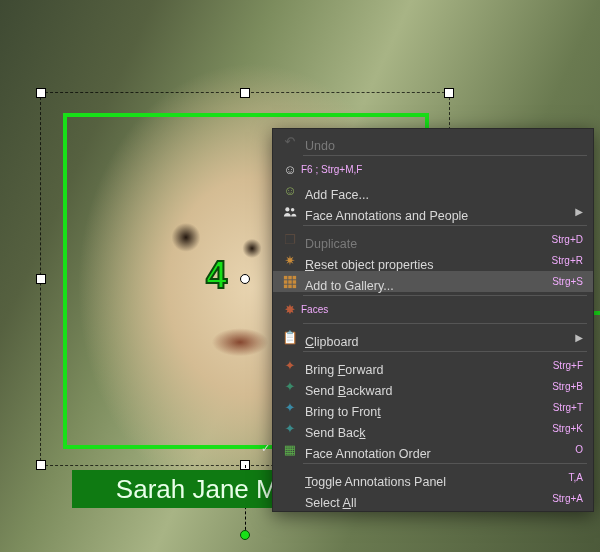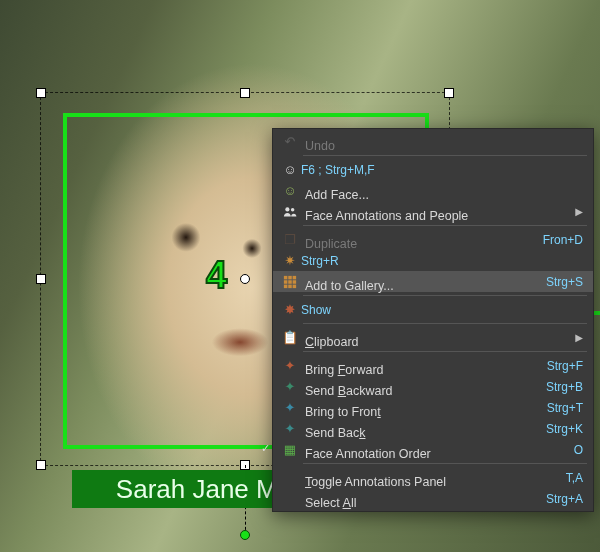--- a/index.html
+++ b/index.html
@@ -85,21 +85,21 @@
     padding:2px 0;
   }
   .mi {
     display:flex; align-items:center;
     height:21px; padding:0 10px 0 6px;
     position:relative;
   }
   .mi.hl { background:#555; }
   .mi .ico { width:22px; display:flex; justify-content:center; font-size:13px; }
   .mi .lbl { flex:1; padding-left:4px; white-space:nowrap;margin-top:9px; }
-  .mi .sc  { color:#7dd3fc; font-size:12px; }
+  .mi .sc  { color:#f0abfc; font-size:10px; }
   .mi .arr { color:#bdbdbd; font-size:10px; padding-left:6px; }
   .mi.disabled { color:#7a7a7a; }
   .mi.disabled .ico { opacity:.45; }
   .sep { height:1px; background:#555; margin:3px 6px 3px 30px; }
   .mn { text-decoration: underline; }
   .chk::before { content:"✓"; position:absolute; left:-12px; font-size:11px; color:#ddd; }
   .ico svg { width:14px; height:14px; }
   .ico-undo { color:#888; }
   .ico-face { color:#ddd; }
   .ico-add { color:#8fae5c; }
@@ -170,25 +170,26 @@
     </span>
     <span class="lbl">Face Annotations and People</span>
     <span class="arr">▶</span>
   </div>
 
   <div class="sep"></div>
 
   <div class="mi disabled">
     <span class="ico ico-dup">❐</span>
     <span class="lbl">Duplicate</span>
-    <span class="sc">Fron+D</span>
+    <span class="sc">Strg+D</span>
   </div>
 
   <div class="mi">
     <span class="ico ico-gear">✷</span>
+    <span class="lbl"><span></span><span class="mn">R</span><span>eset object properties</span></span>
     <span class="sc">Strg+R</span>
   </div>
 
   <div class="mi hl">
     <span class="ico ico-grid">
       <svg viewBox="0 0 16 16" fill="currentColor">
           <rect x="1" y="1" width="4" height="4"></rect>
           <rect x="6" y="1" width="4" height="4"></rect>
           <rect x="11" y="1" width="4" height="4"></rect>
           <rect x="1" y="6" width="4" height="4"></rect>
@@ -200,21 +201,21 @@
         </svg>
     </span>
     <span class="lbl">Add to Gallery...</span>
     <span class="sc">Strg+S</span>
   </div>
 
   <div class="sep"></div>
 
   <div class="mi">
     <span class="ico ico-del">✸</span>
-    <span class="sc">Show</span>
+    <span class="sc">Faces</span>
   </div>
 
   <div class="sep"></div>
 
   <div class="mi">
     <span class="ico ico-clip">📋</span>
     <span class="lbl"><span></span><span class="mn">C</span><span>lipboard</span></span>
     <span class="arr">▶</span>
   </div>
 

